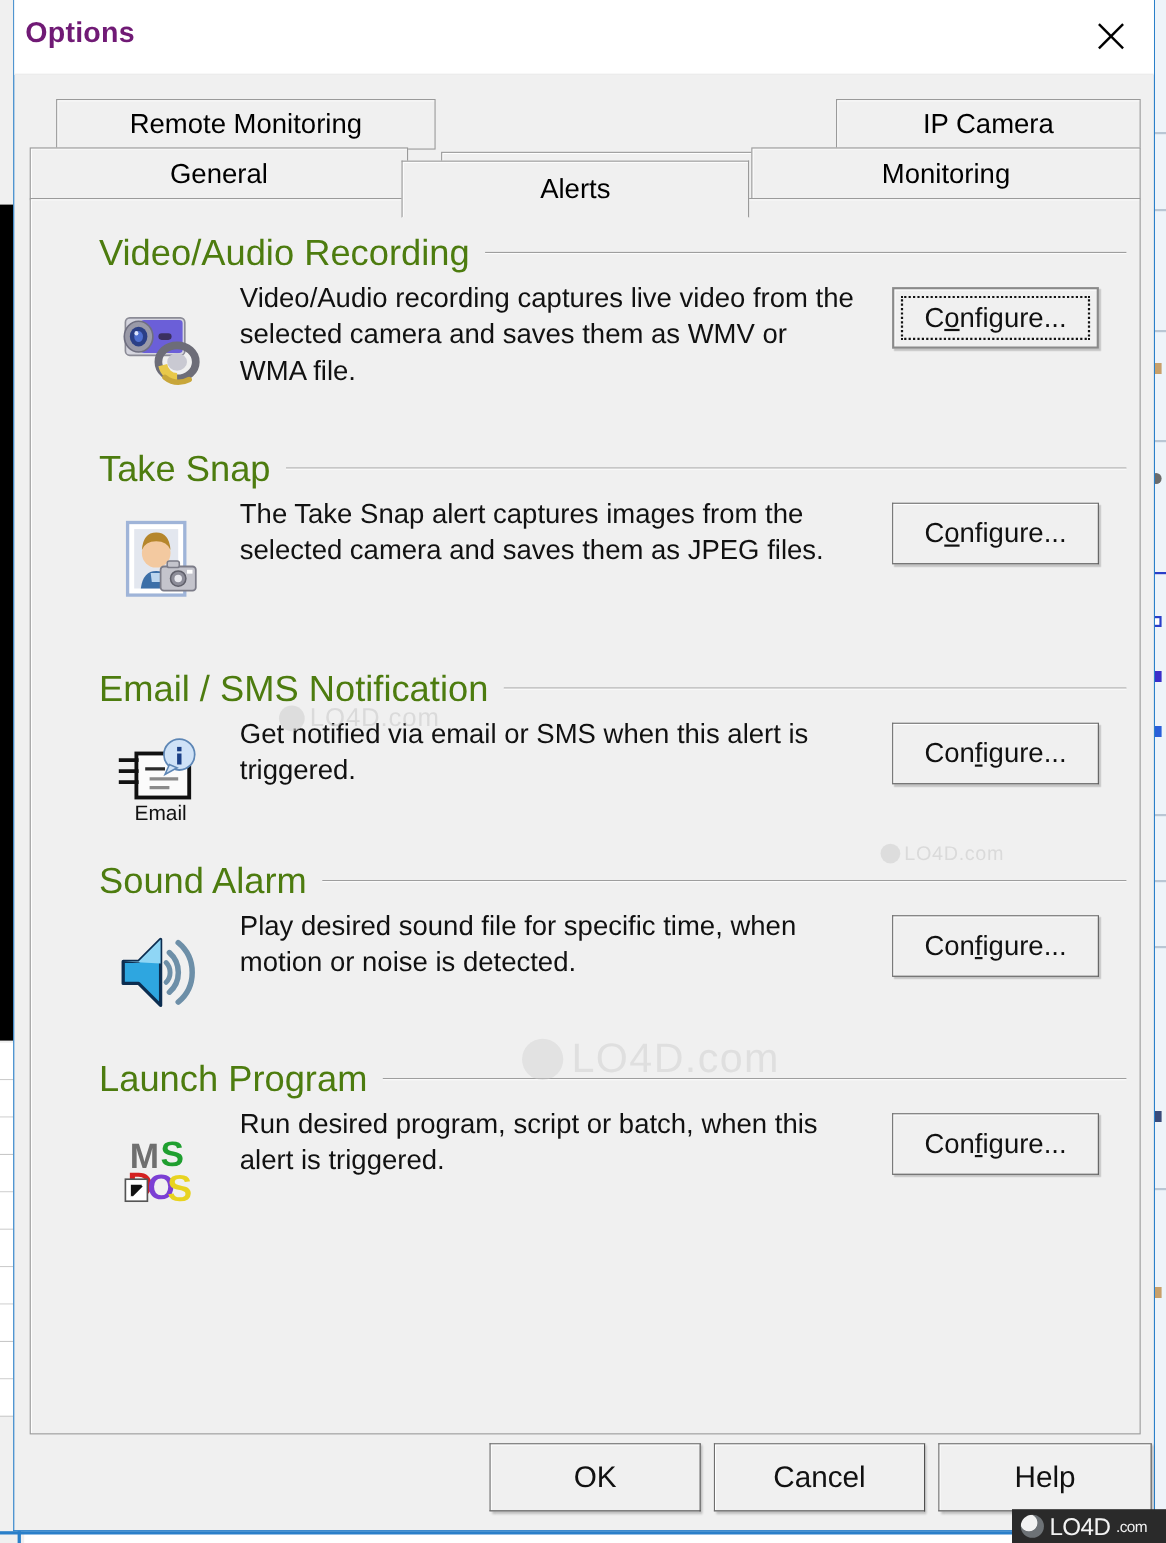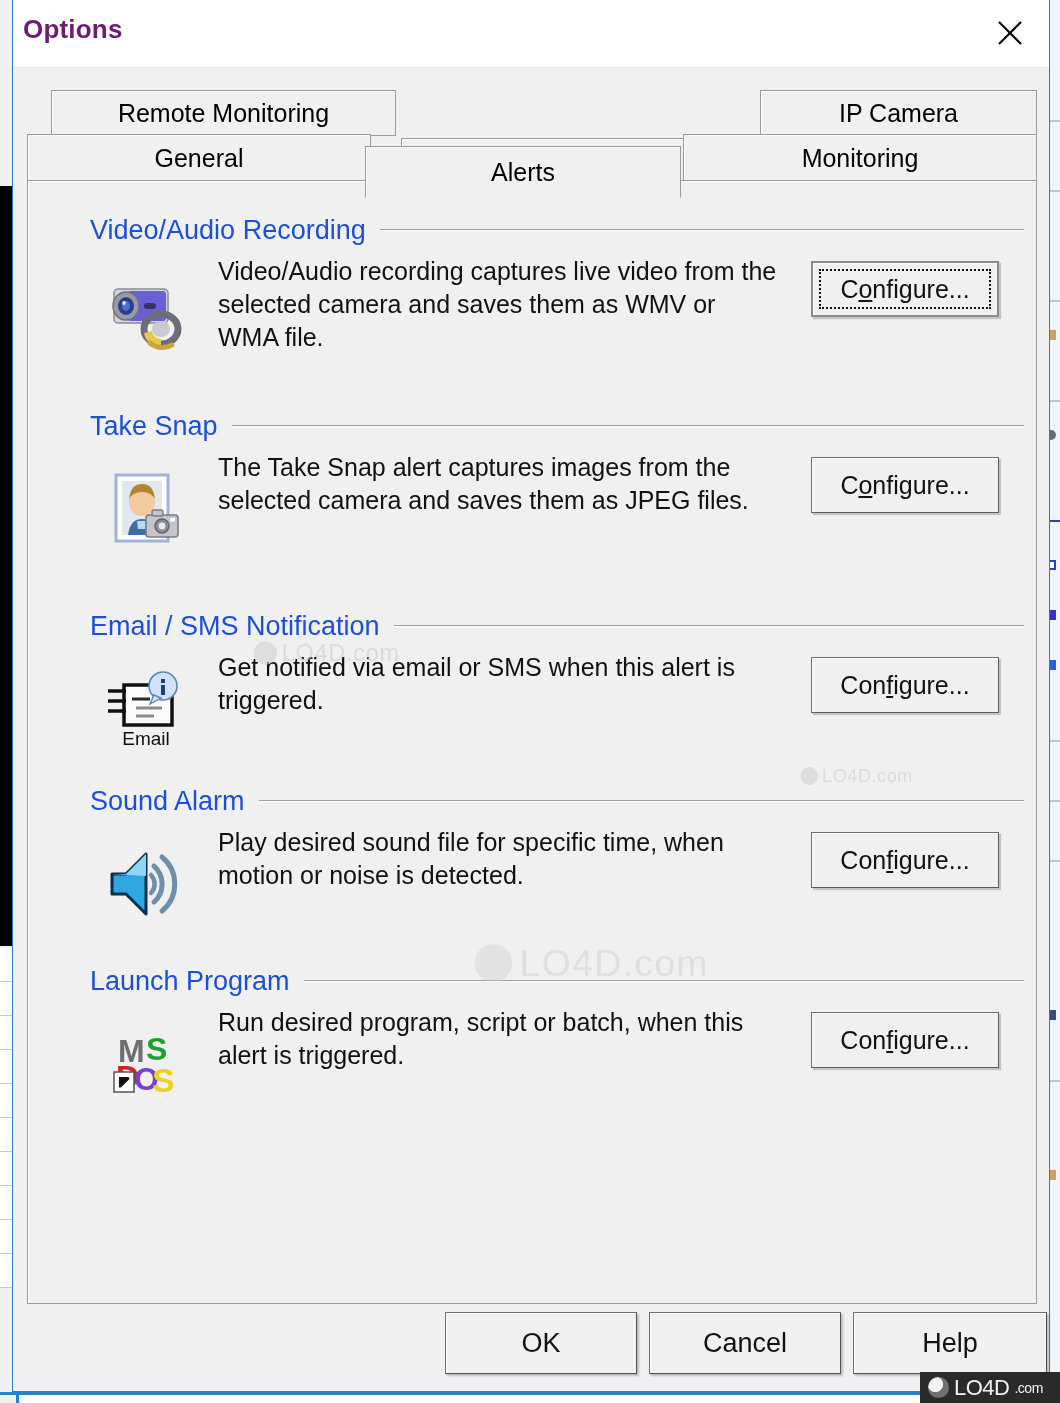--- a/index.html
+++ b/index.html
@@ -104,21 +104,21 @@
     border-top: 1px solid #9a9a9a;
     box-shadow: inset 1px 1px 0 #ffffff;
   }
 
   .group { position: absolute; left: 0; width: 1010px; }
   .group-header {
     position: absolute; left: 0; top: 0; height: 30px;
     display: flex; align-items: center; width: 100%;
   }
   .group-title {
-    font-size: 27px; color: #1d4ed8; white-space: nowrap;
+    font-size: 33px; color: #4d7c0f; white-space: nowrap;
     padding-right: 14px; padding-left: 62px;
   }
   .group-rule {
     flex: 1; height: 2px;
     border-top: 1px solid #9e9e9e;
     border-bottom: 1px solid #fcfcfc;
     margin-right: 14px;
   }
   .group-body {
     position: absolute; top: 42px; left: 0; width: 100%;

